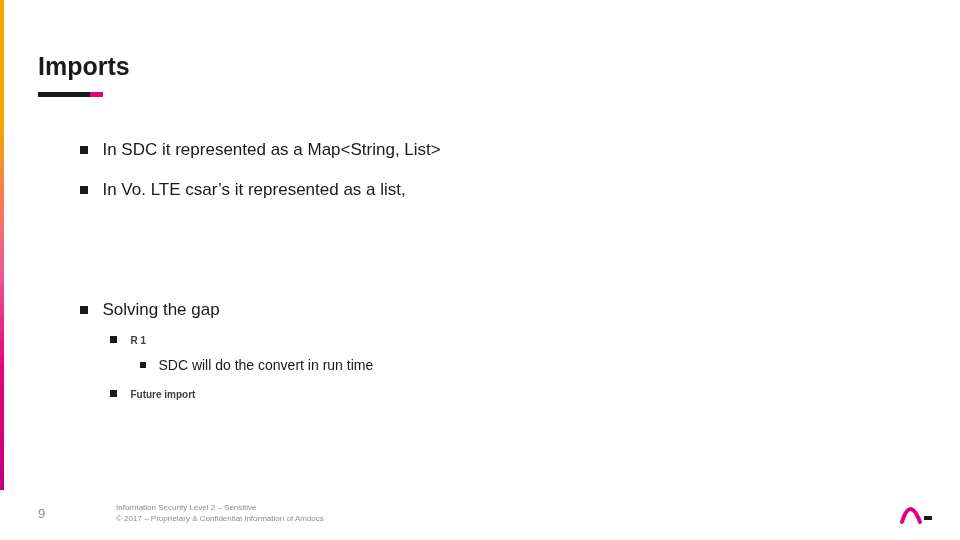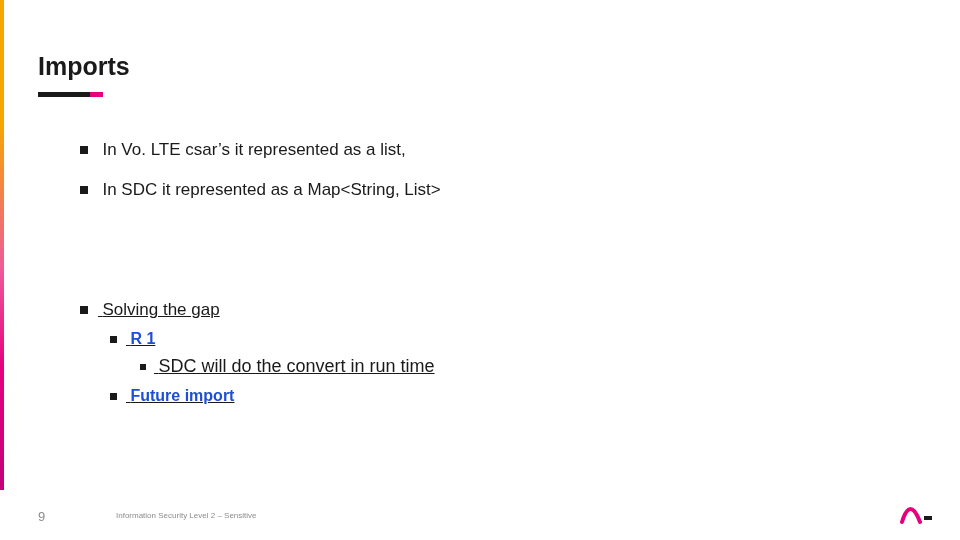--- a/index.html
+++ b/index.html
@@ -48,33 +48,33 @@
 
   .content {
     position: absolute;
     left: 80px;
     top: 140px;
     width: 820px;
   }
 
   ul { list-style: none; }
   .lvl1 > li { margin-bottom: 20px; }
-  .lvl1 > li.big-gap { margin-top: 100px; margin-bottom: 10px; text-decoration: underline; }
+  .lvl1 > li.big-gap { margin-top: 100px; margin-bottom: 10px; }
   .lvl1 > li > .bullet { display: inline-block; width: 8px; height: 8px; background: #1a1a1a; margin-right: 10px; vertical-align: 1px; }
   .lvl1 > li > .txt { font-size: 17px; color: #1a1a1a; }
 
   .lvl2 { margin-left: 30px; margin-top: 10px; }
   .lvl2 > li { margin-bottom: 10px; }
   .lvl2 > li > .bullet { display: inline-block; width: 7px; height: 7px; background: #1a1a1a; margin-right: 9px; vertical-align: 1px; }
-  .lvl2 > li > .txt { font-size: 16px; font-weight: 700; color: #1d4ed8; }
+  .lvl2 > li > .txt { font-size: 10px; font-weight: 700; color: #404040; }
 
   .lvl3 { margin-left: 30px; margin-top: 8px; }
   .lvl3 > li { margin-bottom: 6px; }
   .lvl3 > li > .bullet { display: inline-block; width: 6px; height: 6px; background: #1a1a1a; margin-right: 8px; vertical-align: 2px; }
-  .lvl3 > li > .txt { font-size: 18px; color: #1a1a1a; margin-top: 28px; }
+  .lvl3 > li > .txt { font-size: 14px; color: #1a1a1a; margin-top: 28px; }
 
   .footer {
     position: absolute;
     left: 38px;
     bottom: 16px;
     width: 884px;
     display: flex;
     align-items: center;
   }
   .page-num {
@@ -106,25 +106,25 @@
   <div class="accent-bar"></div>
 
   <h1 class="title">Imports</h1>
   <div class="title-underline"></div>
   <div class="title-underline-accent"></div>
 
   <div class="content">
     <ul class="lvl1">
       <li>
         <span class="bullet"></span>
-        <span class="txt">In Vo. LTE csar’s it represented as a list,</span>
+        <span class="txt">In SDC it represented as a Map&lt;String, List&gt;</span>
       </li>
       <li>
         <span class="bullet"></span>
-        <span class="txt">In SDC it represented as a Map&lt;String, List&gt;</span>
+        <span class="txt">In Vo. LTE csar’s it represented as a list,</span>
       </li>
       <li class="big-gap">
         <span class="bullet"></span>
         <span class="txt">Solving the gap</span>
         <ul class="lvl2">
           <li>
             <span class="bullet"></span>
             <span class="txt">R 1</span>
             <ul class="lvl3">
               <li>
@@ -139,20 +139,21 @@
           </li>
         </ul>
       </li>
     </ul>
   </div>
 
   <div class="footer">
     <div class="page-num">9</div>
     <div class="footer-text">
       <div>Information Security Level 2 – Sensitive</div>
+      <div>© 2017 – Proprietary &amp; Confidential Information of Amdocs</div>
     </div>
   </div>
 
   <div class="logo">
     <svg width="34" height="26" viewBox="0 0 34 26">
       <path d="M4 22 Q12 -4 22 22" fill="none" stroke="#e6007e" stroke-width="4" stroke-linecap="round"></path>
       <rect x="26" y="16" width="8" height="4" fill="#1a1a1a"></rect>
     </svg>
   </div>
 

